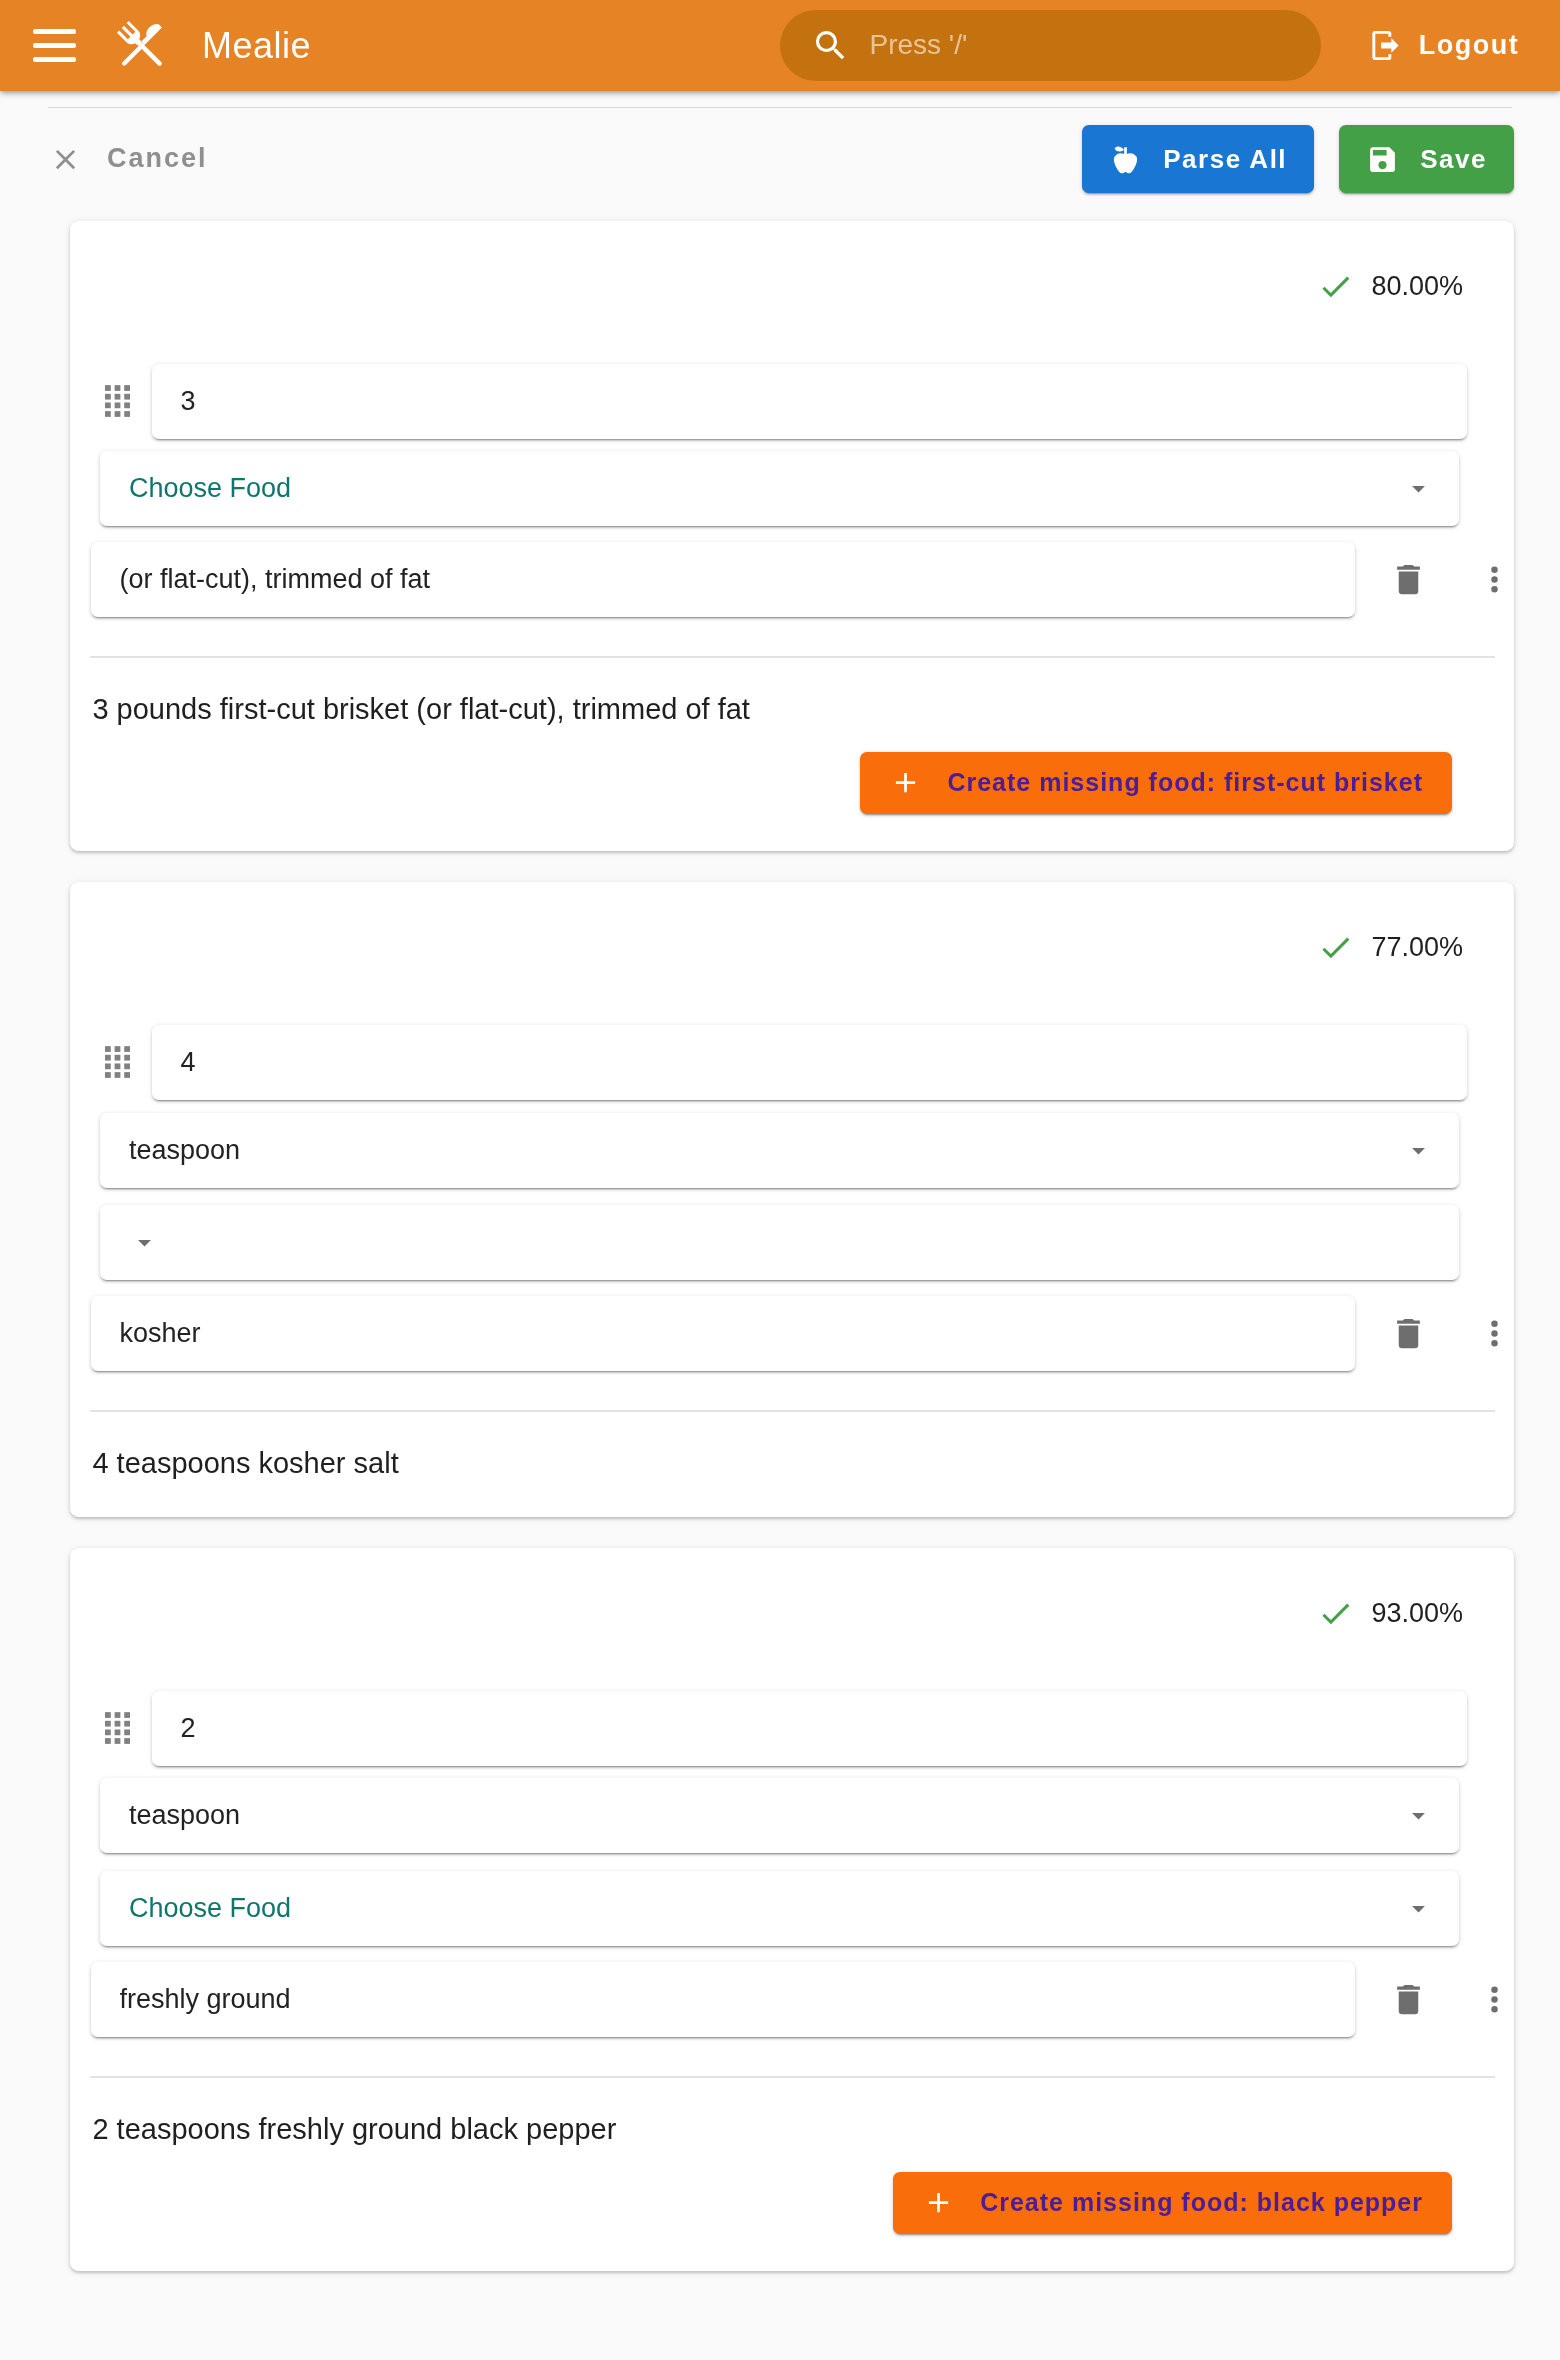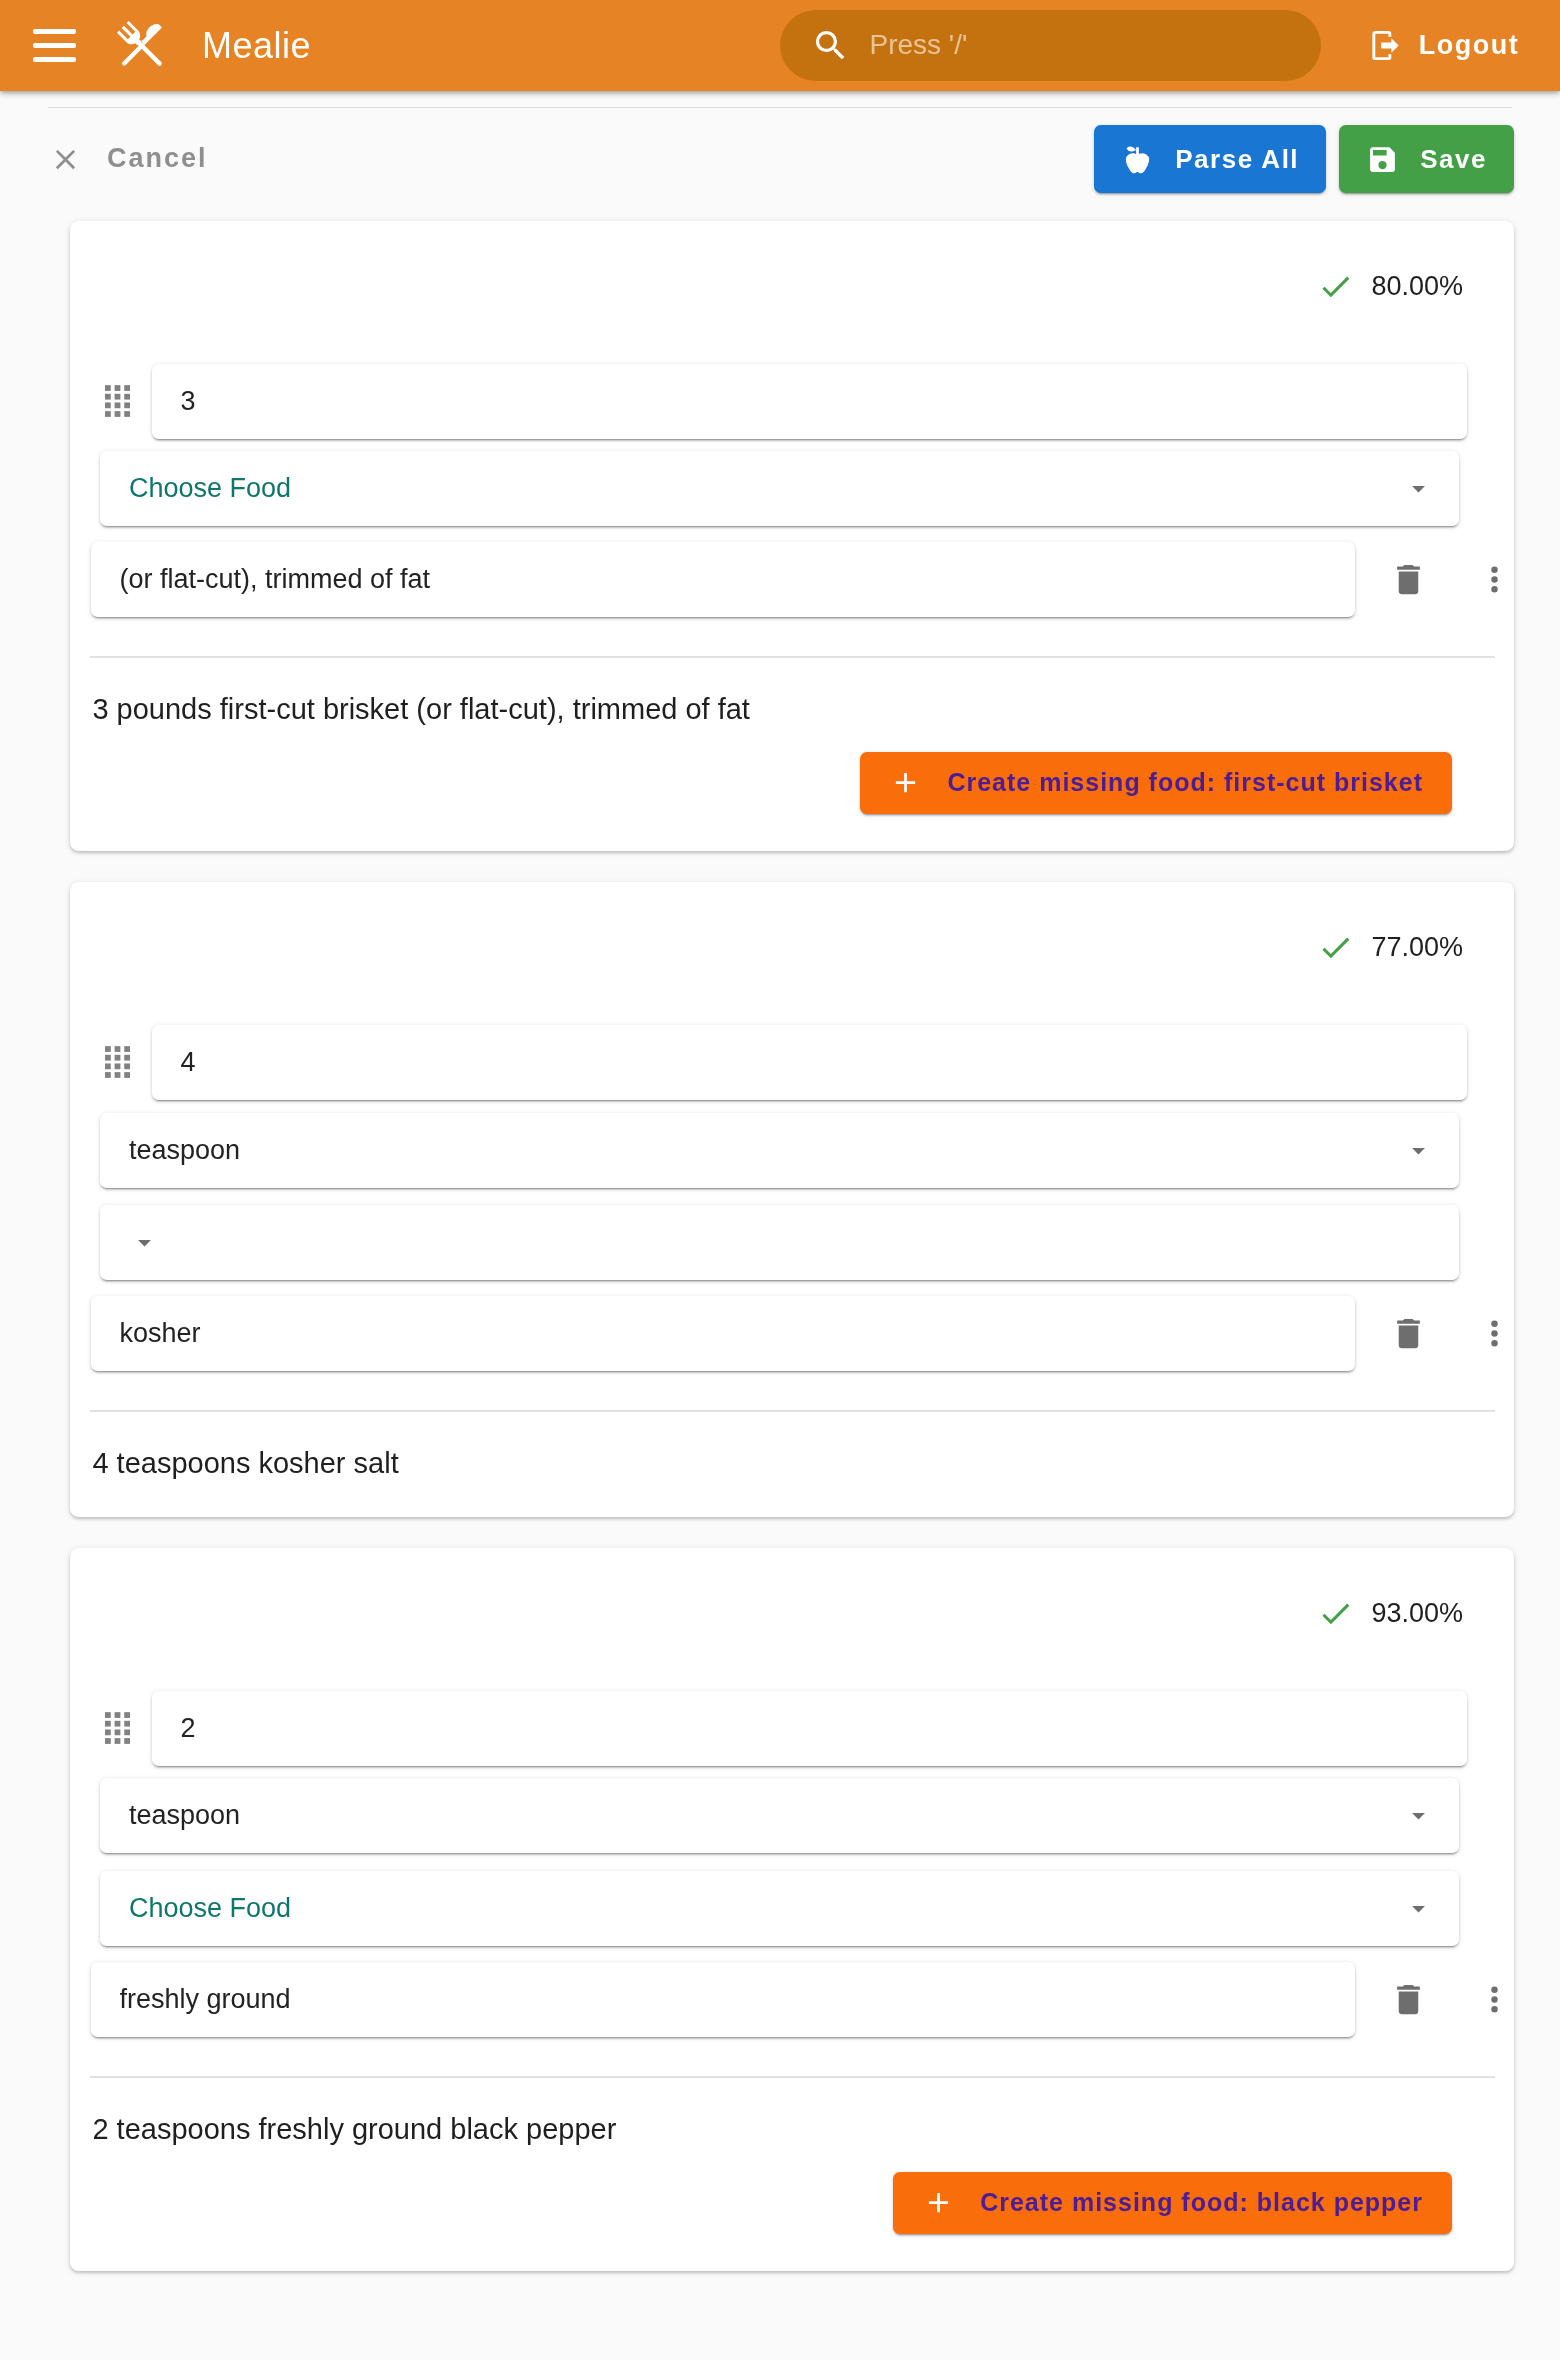--- a/index.html
+++ b/index.html
@@ -46,21 +46,21 @@
   }
   .toolbar-actions { position:absolute; right:46px; top:17.6px; display:flex; gap:12.7px;padding-left:37px; }
   .btn {
     height:68px; border:none; border-radius:6.8px; display:flex; align-items:center;
     color:#fff; font-family:inherit; font-size:26px; font-weight:700; letter-spacing:1.5px;
     padding:0 27px; cursor:pointer;
     box-shadow:0 2.9px 1px -2px rgba(0,0,0,.2), 0 2px 2px 0 rgba(0,0,0,.14), 0 1px 4.9px 0 rgba(0,0,0,.12);
   }
   .btn svg { margin-right:21.5px; }
   .btn-blue { background:#1976D2; }
-  .btn-green { background:#43A047; }
+  .btn-green { background:#43A047;margin-left:12px; }
 
   
   .cards { margin:27px 0 0 70px; width:1444px; }
   .card {
     background:#fff; border-radius:8.8px; margin-bottom:31px; padding-bottom:37px;
     box-shadow:0 2px 2.9px rgba(0,0,0,.18), 0 1px 7.8px rgba(0,0,0,.10);
   }
   .conf-row { display:flex; justify-content:flex-end; align-items:center; gap:17.6px; padding:49px 51px 0 0; height:82px; }
   .conf-text { font-size:27px; color:#1F1F1F; }
 

